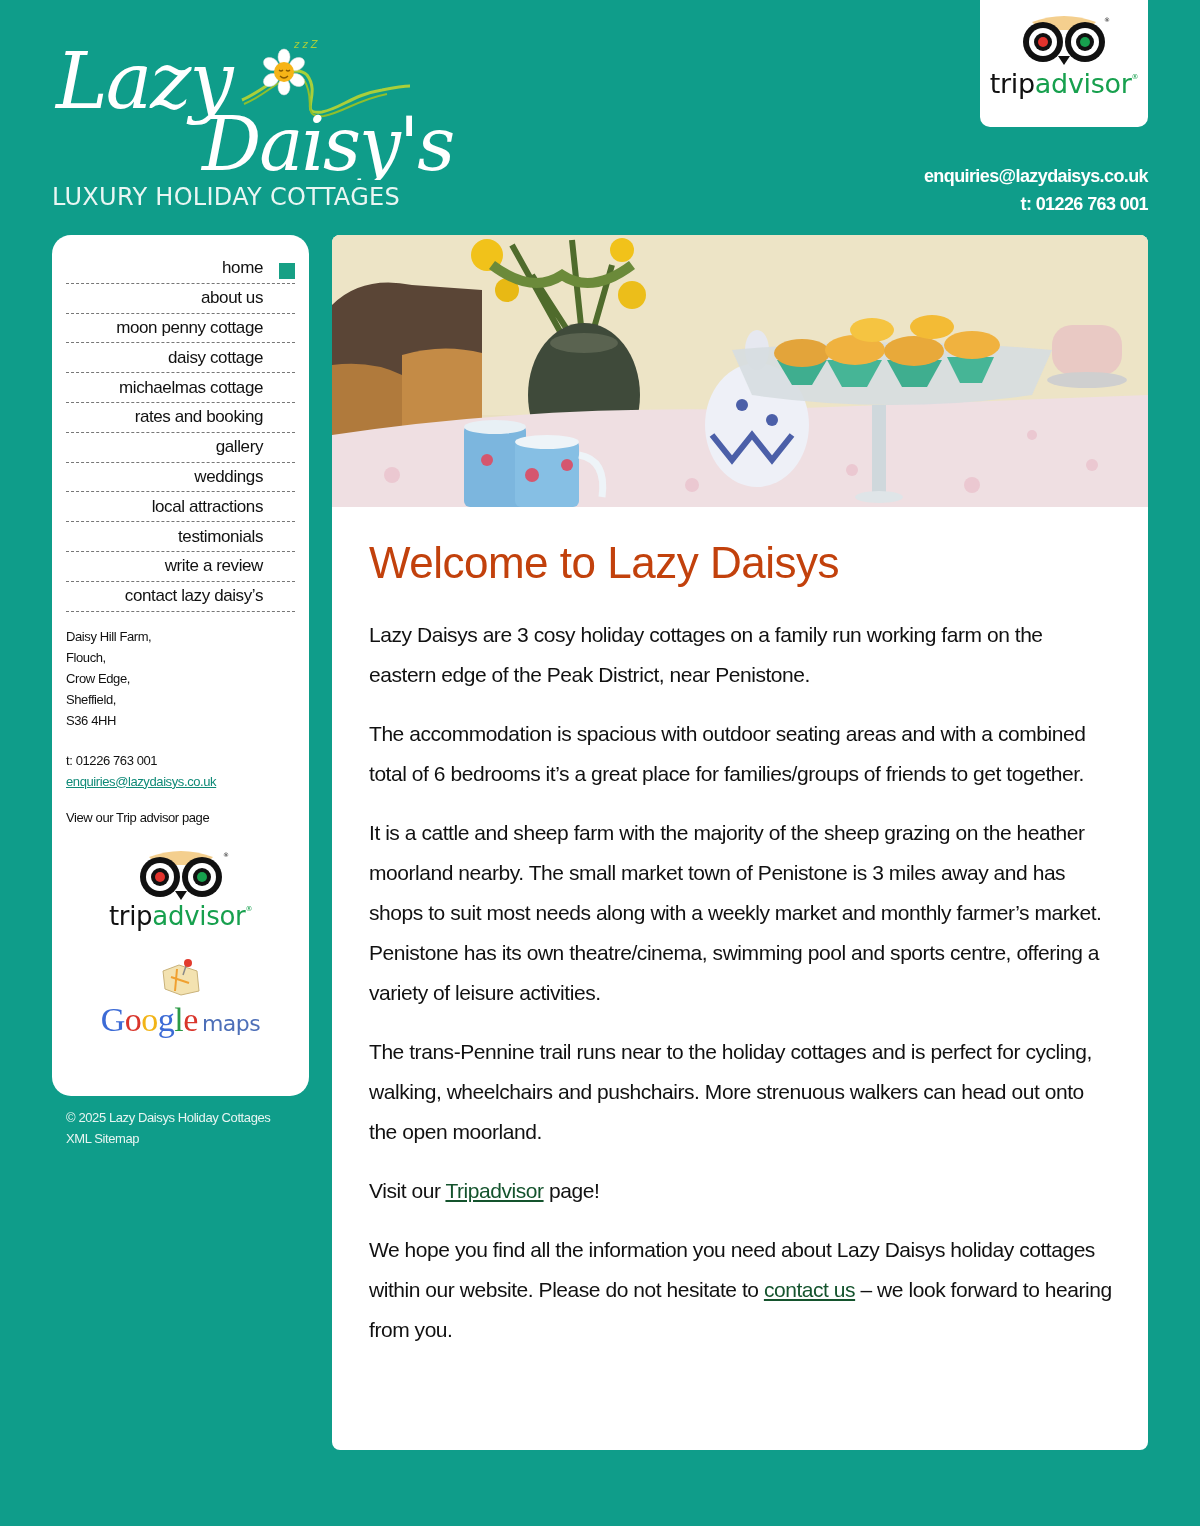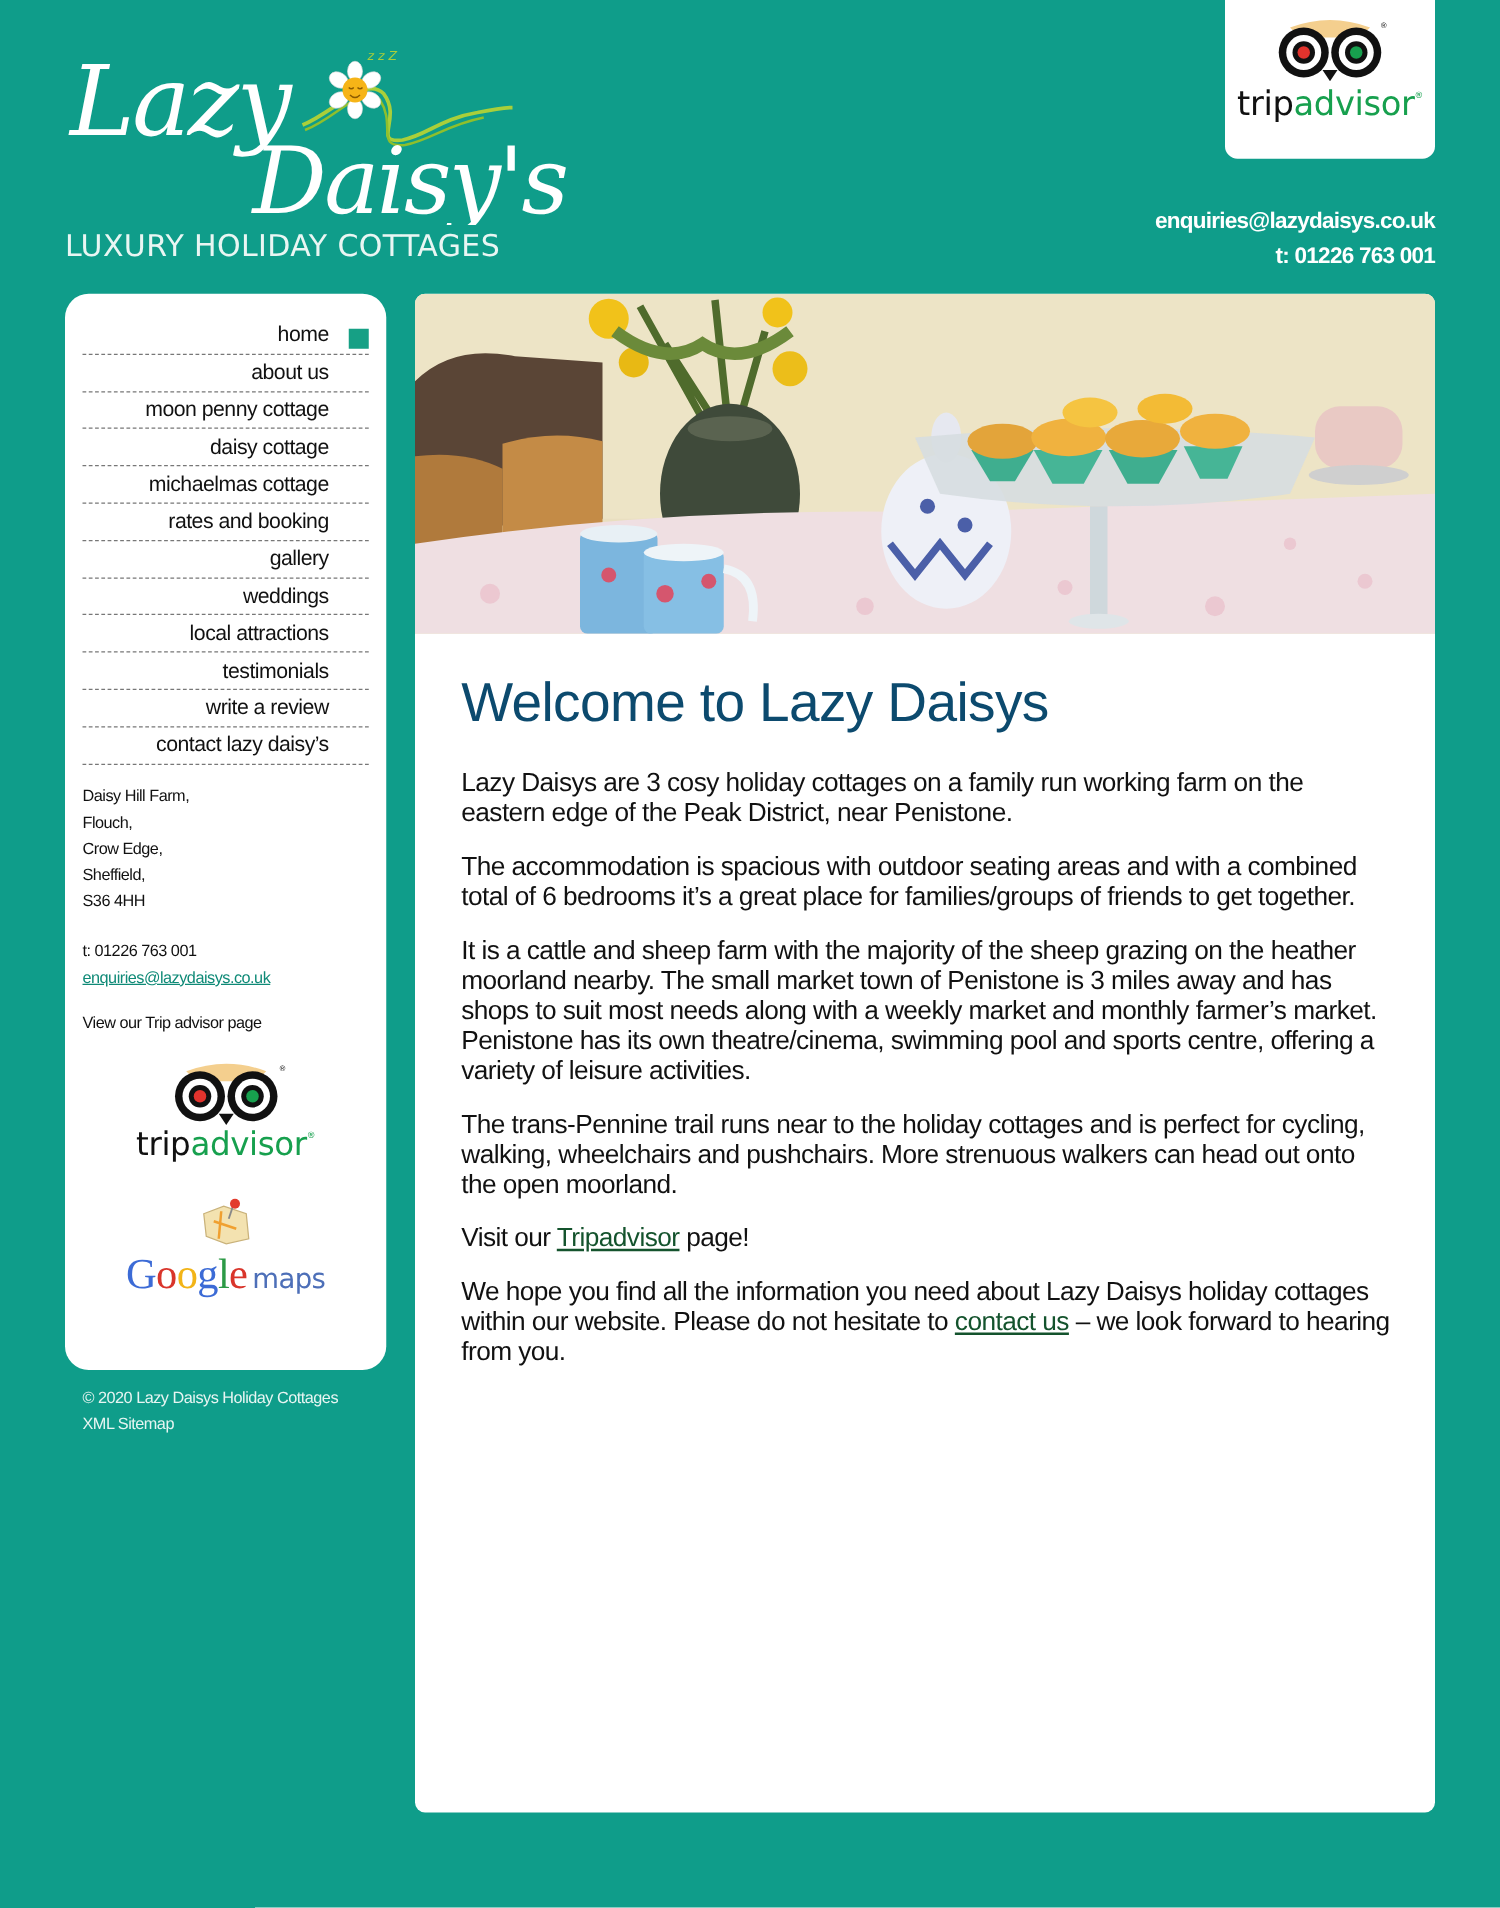--- a/index.html
+++ b/index.html
@@ -68,25 +68,25 @@
   .footer a { color: #e7f5f2; text-decoration: none; text-align: right; }
 
   
   .main {
     position: absolute; left: 332px; top: 235px; width: 816px; height: 1215px;
     background: #fff; border-radius: 8px; overflow: hidden;
   }
   .hero { width: 816px; height: 272px; display: block; }
   .content { padding: 30px 36px 0 37px; }
   .content h1 {
-    color: #0c4a6e; font-weight: normal; font-size: 44px; letter-spacing: -0.5px;
+    color: #c2410c; font-weight: normal; font-size: 44px; letter-spacing: -0.5px;
     line-height: 52px; margin-bottom: 26px;
   }
   .content p {
-    font-size: 21px; line-height: 24px; letter-spacing: -0.45px; margin-bottom: 19px; color: #111;
+    font-size: 21px; line-height: 40px; letter-spacing: -0.45px; margin-bottom: 19px; color: #111;
   }
   .content p a { color: #14532d; text-decoration: underline; }
 </style>
 </head>
 <body>
 
 <div class="logo">
   <svg width="410" height="160" viewBox="0 0 410 160">
 
     <path d="M190 80 C 215 70, 240 40, 255 55 C 270 75, 245 95, 270 92 C 290 88, 300 75, 330 70 C 340 68, 350 66, 358 66" fill="none" stroke="#a9cf3a" stroke-width="3"></path>
@@ -216,21 +216,21 @@
       <path d="M24 18 L28 6" stroke="#888" stroke-width="1.5"></path>
       <circle cx="29" cy="6" r="4" fill="#e23b2e"></circle>
     </svg>
     <div class="gmaps-word">
       <span style="color:#3c6bd6">G</span><span style="color:#d9352b">o</span><span style="color:#f2b417">o</span><span style="color:#3c6bd6">g</span><span style="color:#2c9a46">l</span><span style="color:#d9352b">e</span><span class="maps">maps</span>
     </div>
   </div>
 </aside>
 
 <div class="footer">
-  <div>© 2020 Lazy Daisys Holiday Cottages</div>
+  <div>© 2025 Lazy Daisys Holiday Cottages</div>
   <div><a href="#">XML Sitemap</a></div>
 </div>
 
 <main class="main">
   <svg class="hero" viewBox="0 0 816 272" preserveAspectRatio="none">
     <rect width="816" height="272" fill="#e9dfc0"></rect>
     <rect x="0" y="0" width="816" height="180" fill="#ede4c6"></rect>
 
     <path d="M0 70 Q30 40 80 50 L150 55 L150 180 L0 190 Z" fill="#5a4536"></path>
 

